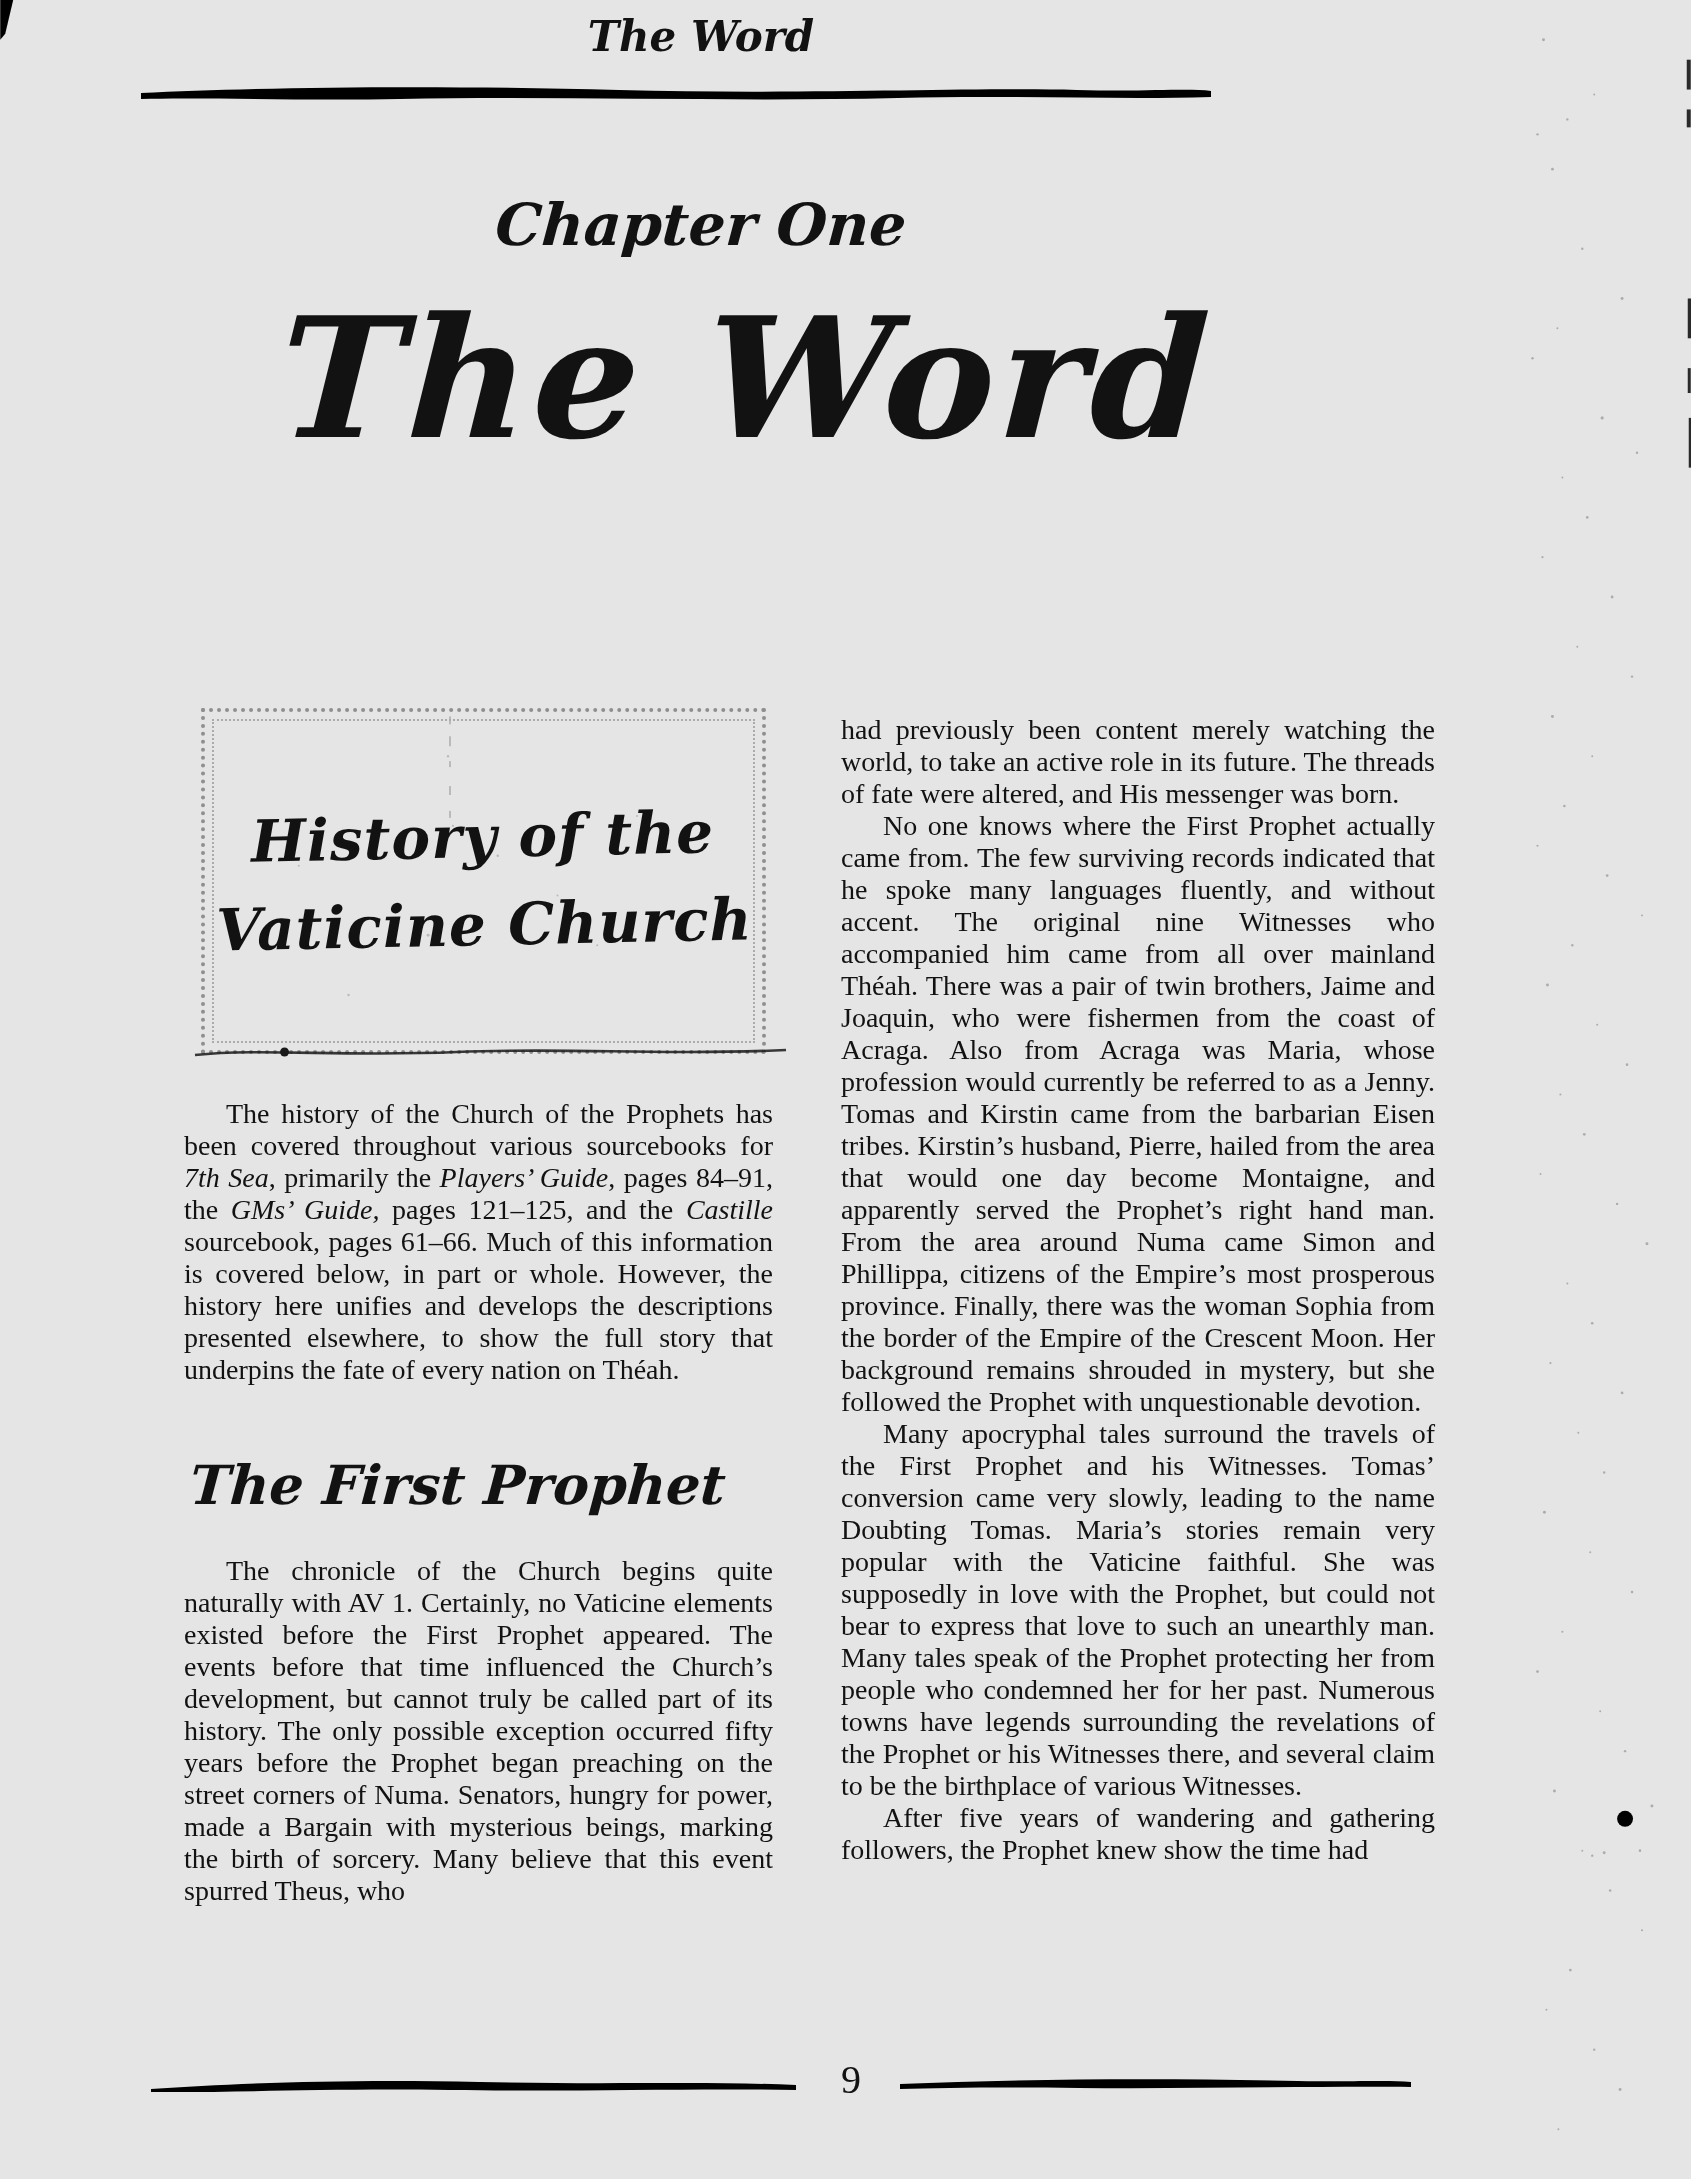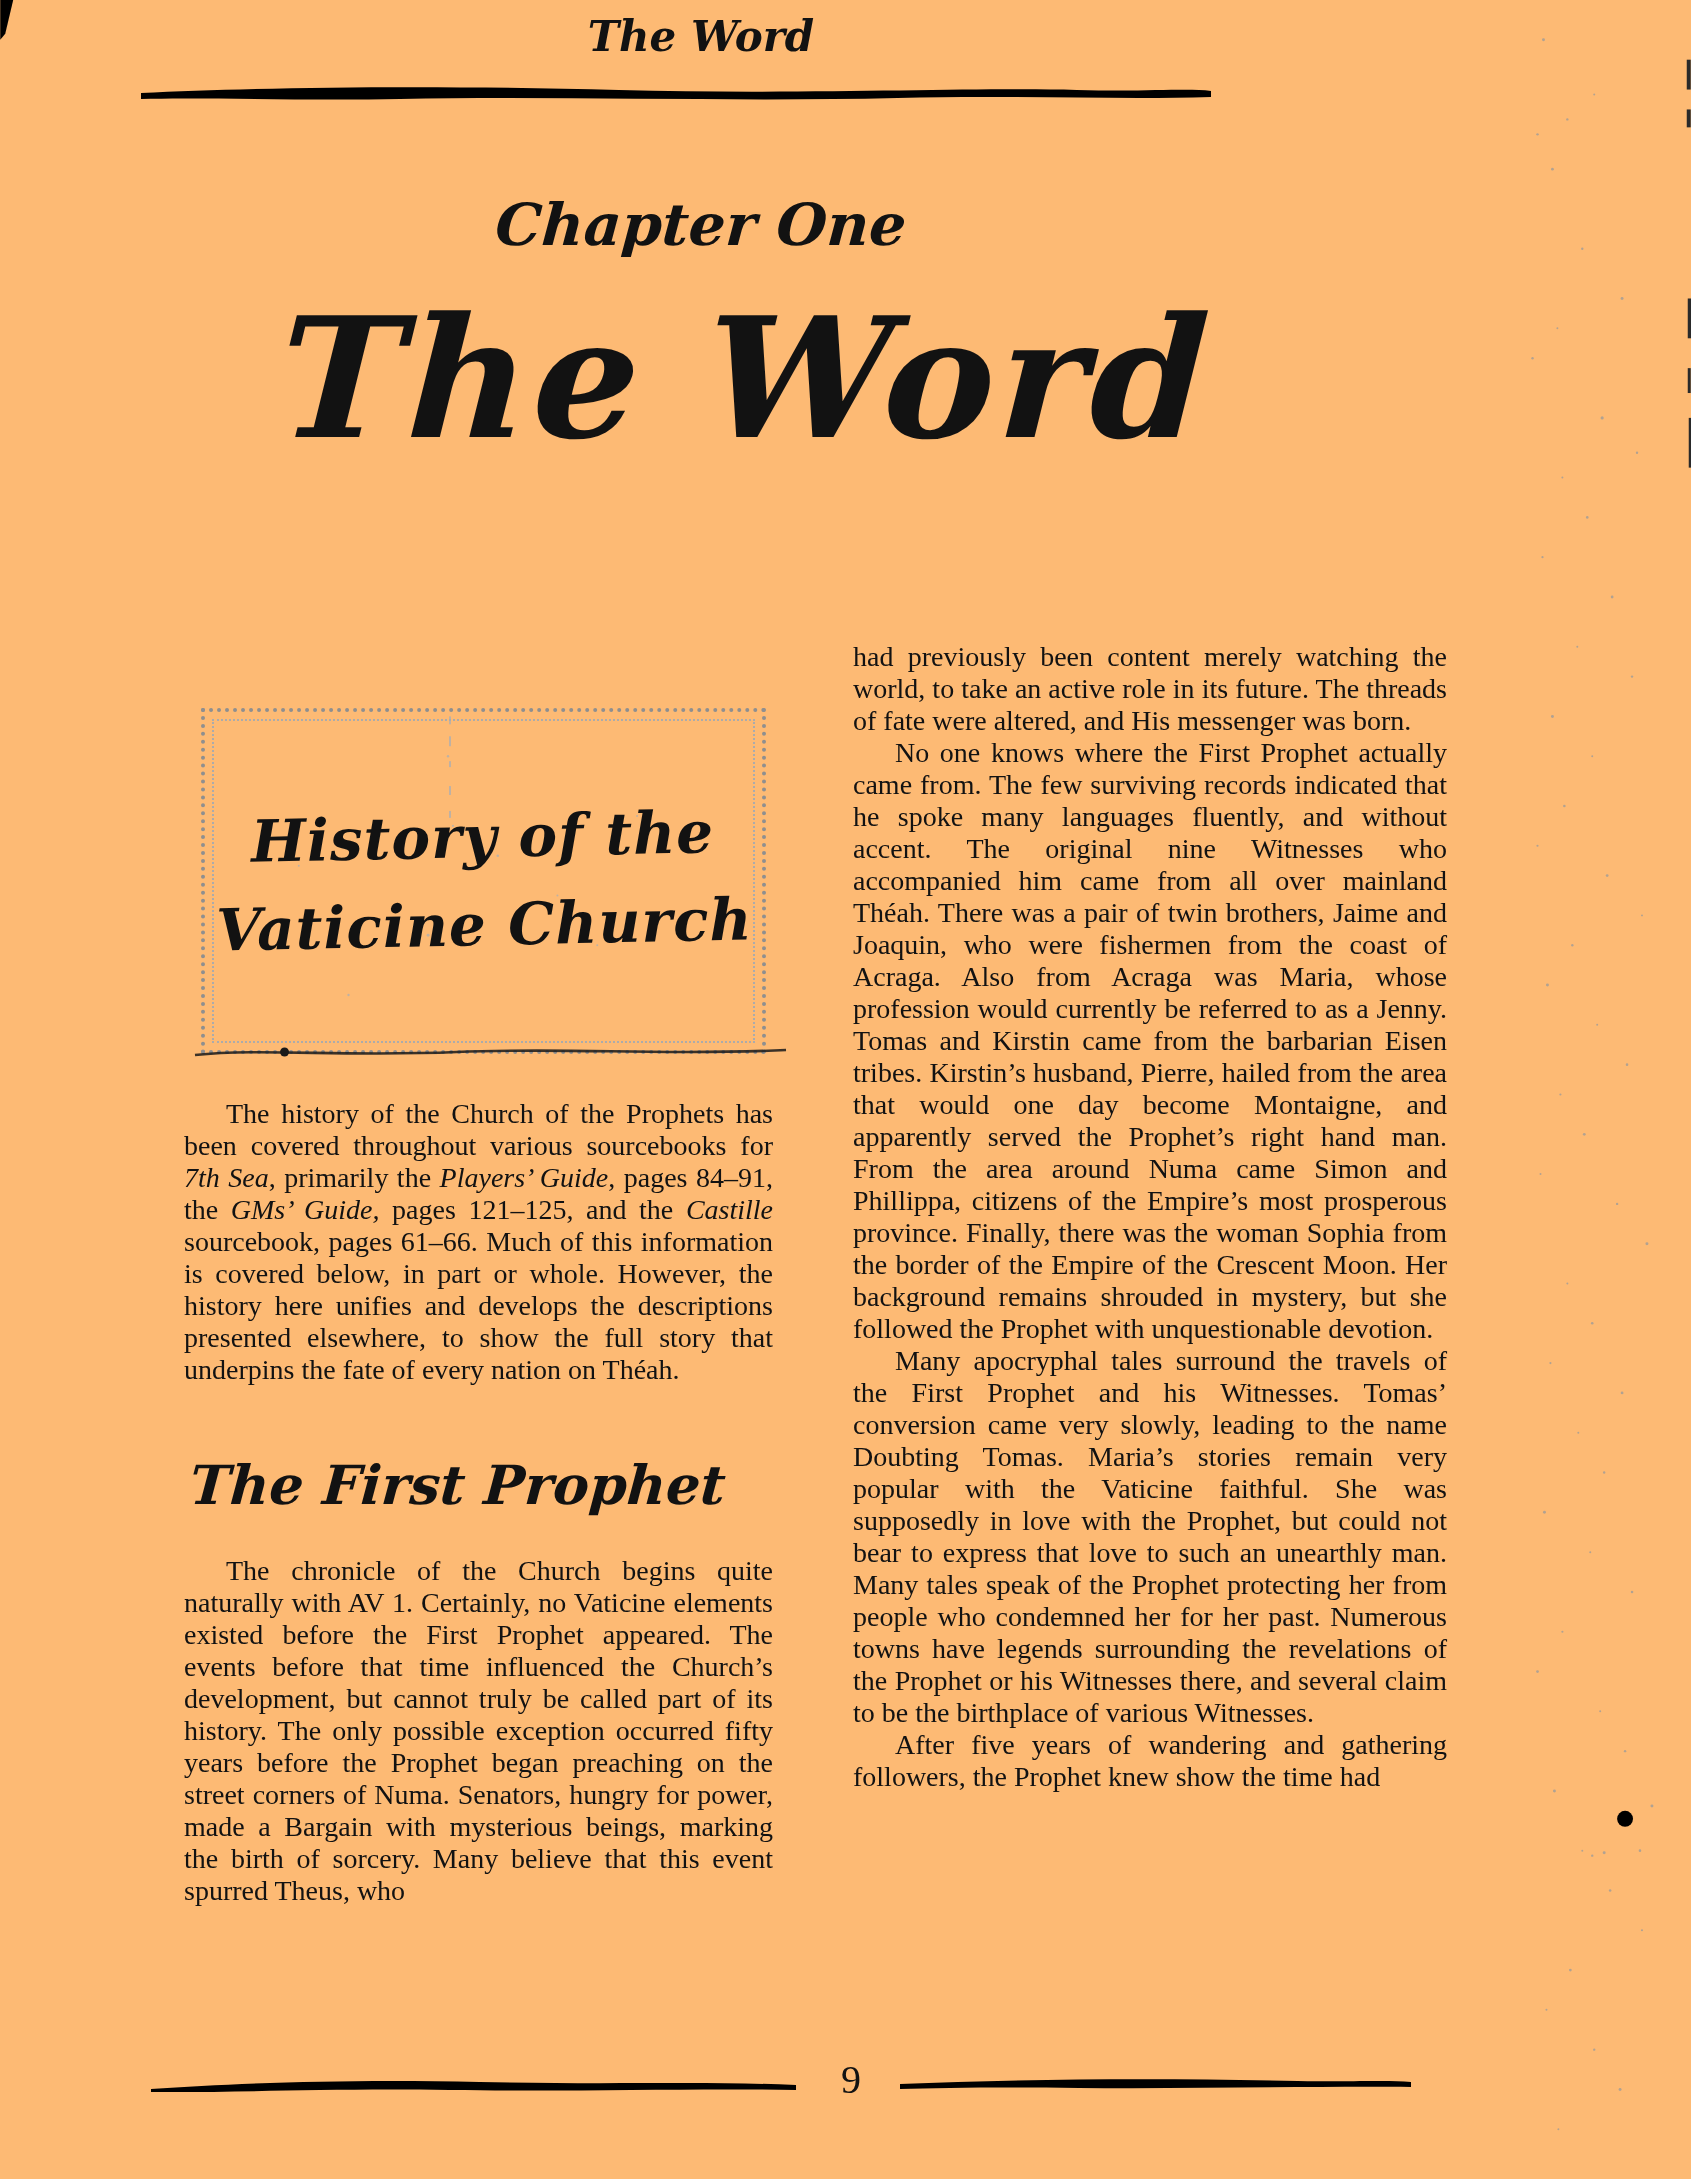--- a/index.html
+++ b/index.html
@@ -1,18 +1,18 @@
 <!DOCTYPE html>
 <html><head>
 <meta charset="utf-8">
 <style>
   html,body { margin:0; padding:0; background:#ffffff; }
   .page {
     position:relative; width:1692px; height:2179px;
-    background:#fdba74; overflow:hidden;
+    background:#e5e5e5; overflow:hidden;
     font-family:"Liberation Serif", serif; color:#121212;
   }
   .script {
     font-family:"DejaVu Serif", serif;
     font-style:italic; font-weight:bold;
   }
   
   .running-header {
     position:absolute; left:144px; top:14px; width:1114px;
     text-align:center; font-size:42px; line-height:1.1;
@@ -42,21 +42,21 @@
   }
   .history-box-title {
     font-size:58px; line-height:1.52; letter-spacing:1px;
     transform:rotate(-1.2deg);
   }
   .box-squiggle { position:absolute; left:193px; top:1043px; }
   
   .col { position:absolute; font-size:28px; line-height:32px; text-align:justify; }
   .col p { margin:0; }
   .col-left  { left:184px; top:1098px; width:589px; }
-  .col-right { left:841px; top:641px;  width:594px;margin-left:12px; }
+  .col-right { left:841px; top:714px;  width:594px; }
   .indent { text-indent:42px; }
   .it { font-style:italic;margin-top:7px; }
   .section-heading {
     font-size:54px; line-height:1.1; margin:0;
     transform:skewX(-4deg); transform-origin:left bottom;
   }
   .col-left .section-heading { margin-top:70px; margin-bottom:40px; margin-left:4px; }
   
   .footer-rule-left  { position:absolute; left:151px; top:2076px; }
   .footer-rule-right { position:absolute; left:900px; top:2076px; }

